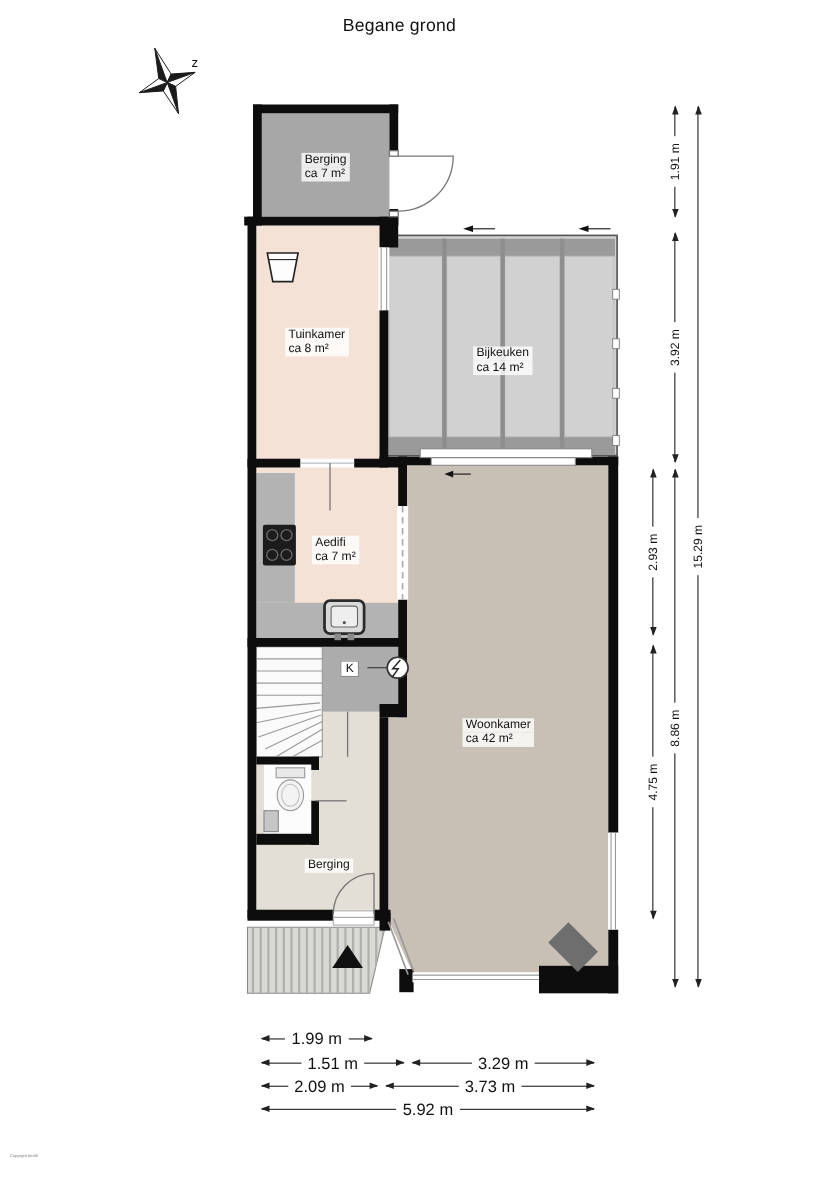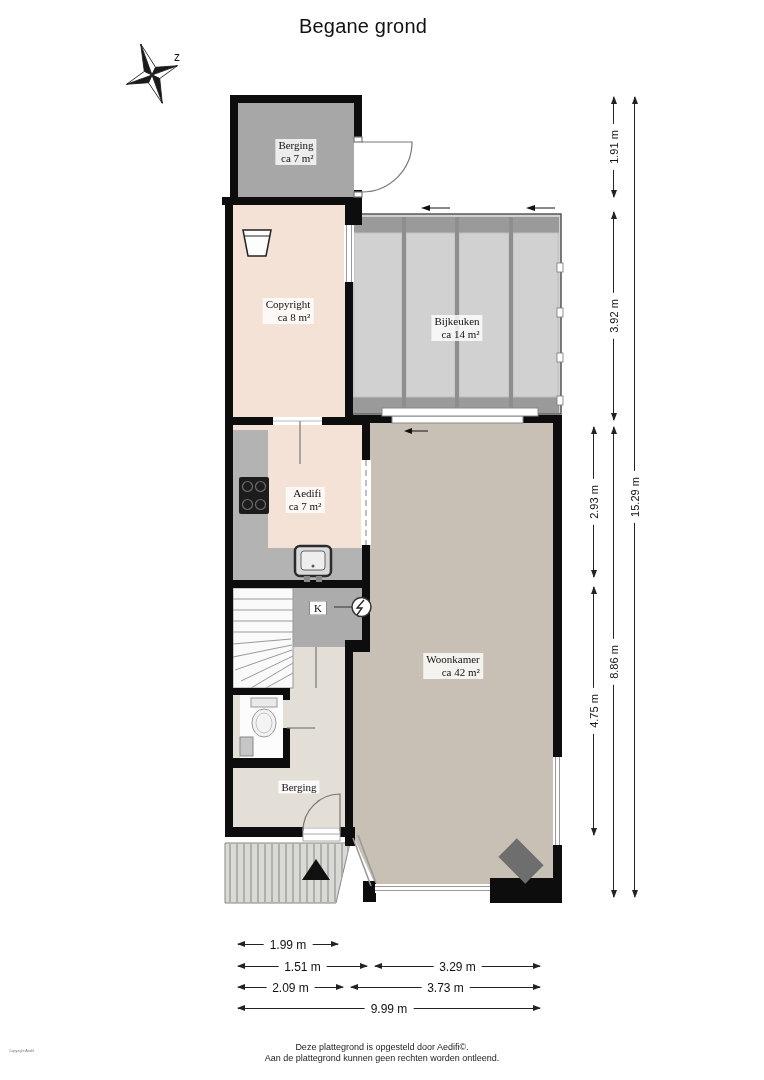--- a/index.html
+++ b/index.html
@@ -1,25 +1,25 @@
 <!DOCTYPE html>
 <html><head>
 <meta charset="utf-8">
 <style>
   html,body{margin:0;padding:0;background:#fff;}
   body{width:764px;height:1080px;position:relative;overflow:hidden;
        font-family:"Liberation Sans",sans-serif;color:#111;}
   .canvas{position:absolute;inset:0;}
   svg{position:absolute;left:0;top:0;}
   .title{position:absolute;left:363px;top:15px;transform:translateX(-50%);
-         font-size:20px;letter-spacing:.2px;color:#111;white-space:nowrap;}
+         font-size:16px;letter-spacing:.2px;color:#111;white-space:nowrap;}
   .compass-z{position:absolute;left:177px;top:57px;transform:translate(-50%,-50%);
          font-size:12px;color:#111;}
   .room-label{position:absolute;transform:translate(-50%,-50%);font-size:11px;
-         line-height:13px;text-align:right;color:#111;white-space:nowrap;z-index:5;font-family:Liberation Serif, serif;}
+         line-height:13px;text-align:left;color:#111;white-space:nowrap;z-index:5;}
   .room-label span{display:block;background:rgba(255,255,255,.8);padding:0 3px;}
   .k-chip span{border:1px solid #8a8a8a;background:#fff;padding:0 4px;}
   
   .vdim{position:absolute;width:0;border-left:1px solid #222;z-index:4;}
   .vdim::before{content:"";position:absolute;left:-3.5px;top:-1px;
       border-left:3px solid transparent;border-right:3px solid transparent;
       border-bottom:8px solid #222;}
   .vdim::after{content:"";position:absolute;left:-3.5px;bottom:-1px;
       border-left:3px solid transparent;border-right:3px solid transparent;
       border-top:8px solid #222;}
@@ -27,21 +27,21 @@
       transform:translate(-50%,-50%) rotate(-90deg);
       background:#fff;padding:0 6px;font-size:11px;white-space:nowrap;}
   .hdim{position:absolute;height:0;border-top:1px solid #222;z-index:4;}
   .hdim::before{content:"";position:absolute;left:-1px;top:-4px;
       border-top:3.5px solid transparent;border-bottom:3.5px solid transparent;
       border-right:8px solid #222;}
   .hdim::after{content:"";position:absolute;right:-1px;top:-4px;
       border-top:3.5px solid transparent;border-bottom:3.5px solid transparent;
       border-left:8px solid #222;}
   .hdim .dlabel{position:absolute;left:50%;top:0;transform:translate(-50%,-50%);
-      background:#fff;padding:0 6px;font-size:12px;white-space:nowrap;}
+      background:#fff;padding:0 6px;font-size:15px;white-space:nowrap;}
   .footer{position:absolute;left:382px;top:1042px;transform:translateX(-50%);
       text-align:center;font-size:9px;line-height:10.5px;color:#222;white-space:nowrap;}
   .copyright{position:absolute;left:9px;top:1049px;font-size:6px;color:#777;
       transform:scale(.6);transform-origin:left top;white-space:nowrap;}
 </style>
 </head>
 <body>
 
 <div class="canvas">
 
@@ -247,21 +247,21 @@
 </svg>
 
 <div class="title">Begane grond</div>
 <div class="compass-z">z</div>
 
 <div class="room-label" style="left:296px;top:152px">
   <span>Berging</span>
       <span>ca 7 m²</span>
 </div>
 <div class="room-label" style="left:288px;top:311px">
-  <span>Copyright</span>
+  <span>Tuinkamer</span>
       <span>ca 8 m²</span>
 </div>
 <div class="room-label" style="left:457px;top:328px">
   <span>Bijkeuken</span>
       <span>ca 14 m²</span>
 </div>
 <div class="room-label" style="left:305px;top:500px">
   <span>Aedifi</span>
       <span>ca 7 m²</span>
 </div>
@@ -304,22 +304,18 @@
 <div class="hdim" style="left:375px;top:966px;width:165px">
       <span class="dlabel">3.29 m</span>
     </div>
 <div class="hdim" style="left:238px;top:987px;width:105px">
       <span class="dlabel">2.09 m</span>
     </div>
 <div class="hdim" style="left:351px;top:987px;width:189px">
       <span class="dlabel">3.73 m</span>
     </div>
 <div class="hdim" style="left:238px;top:1008px;width:302px">
-      <span class="dlabel">9.99 m</span>
-    </div>
-
-<div class="footer">
-  <div>Deze plattegrond is opgesteld door Aedifi©.</div>
-  <div>Aan de plattegrond kunnen geen rechten worden ontleend.</div>
-</div>
+      <span class="dlabel">5.92 m</span>
+    </div>
+
 <div class="copyright">Copyright Aedifi</div>
 
 </div>
 
 </body></html>

